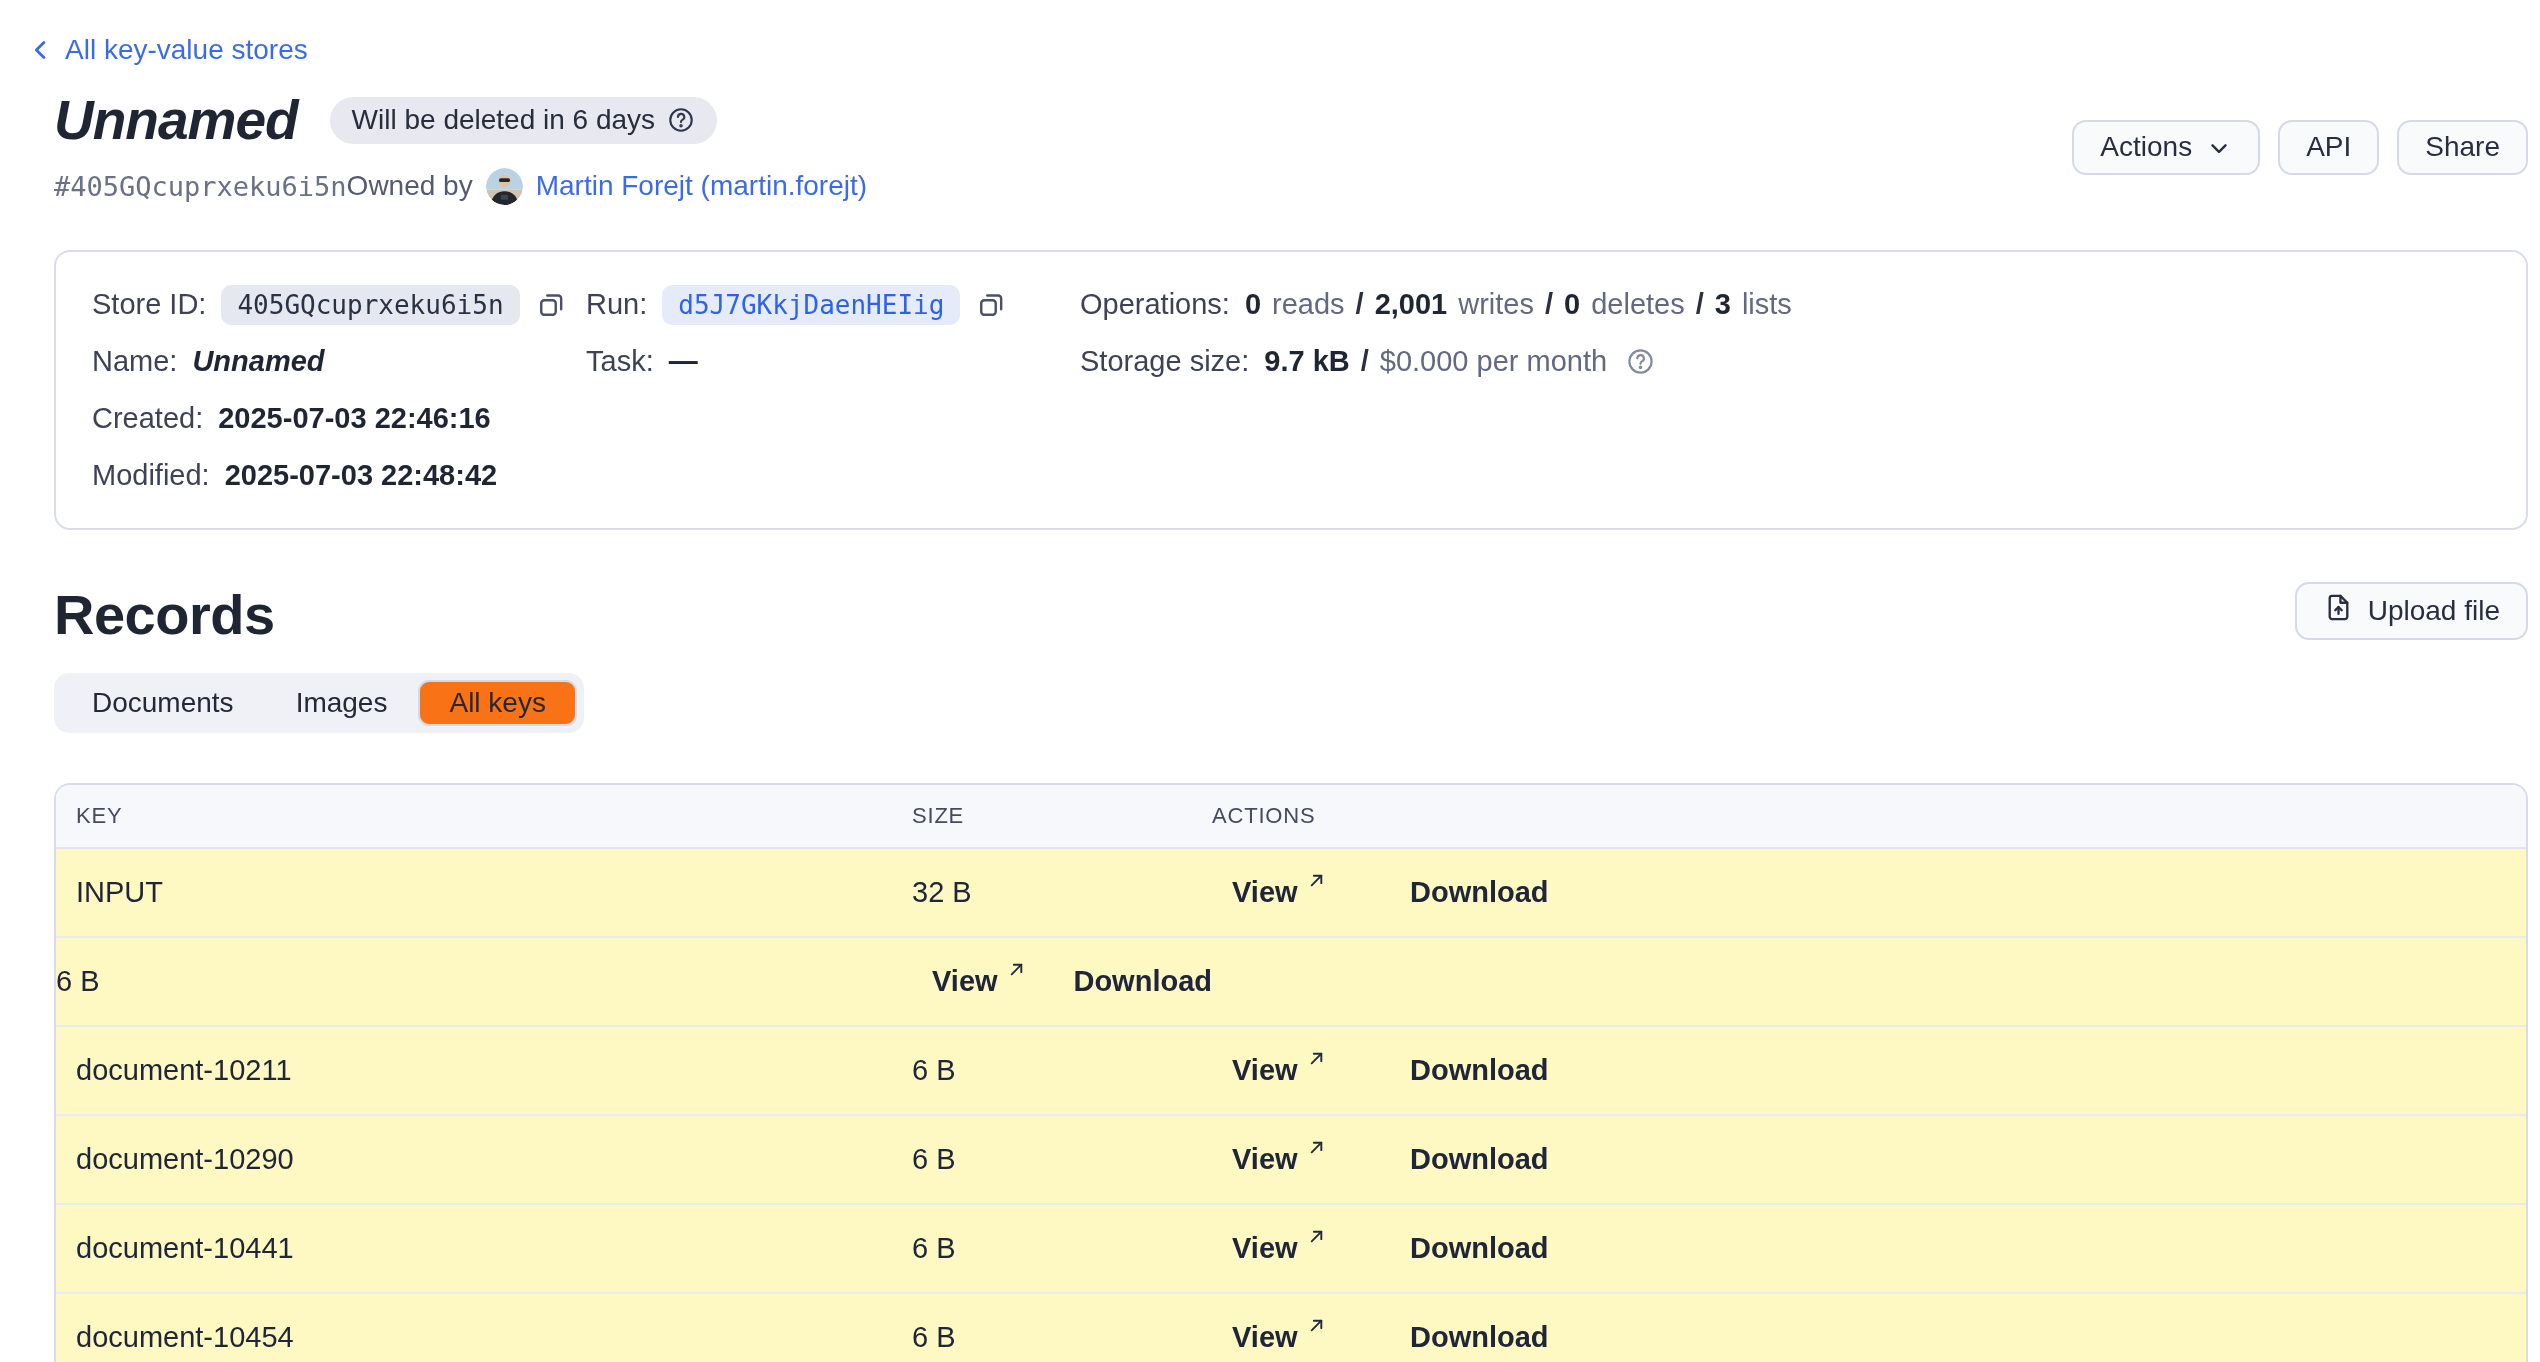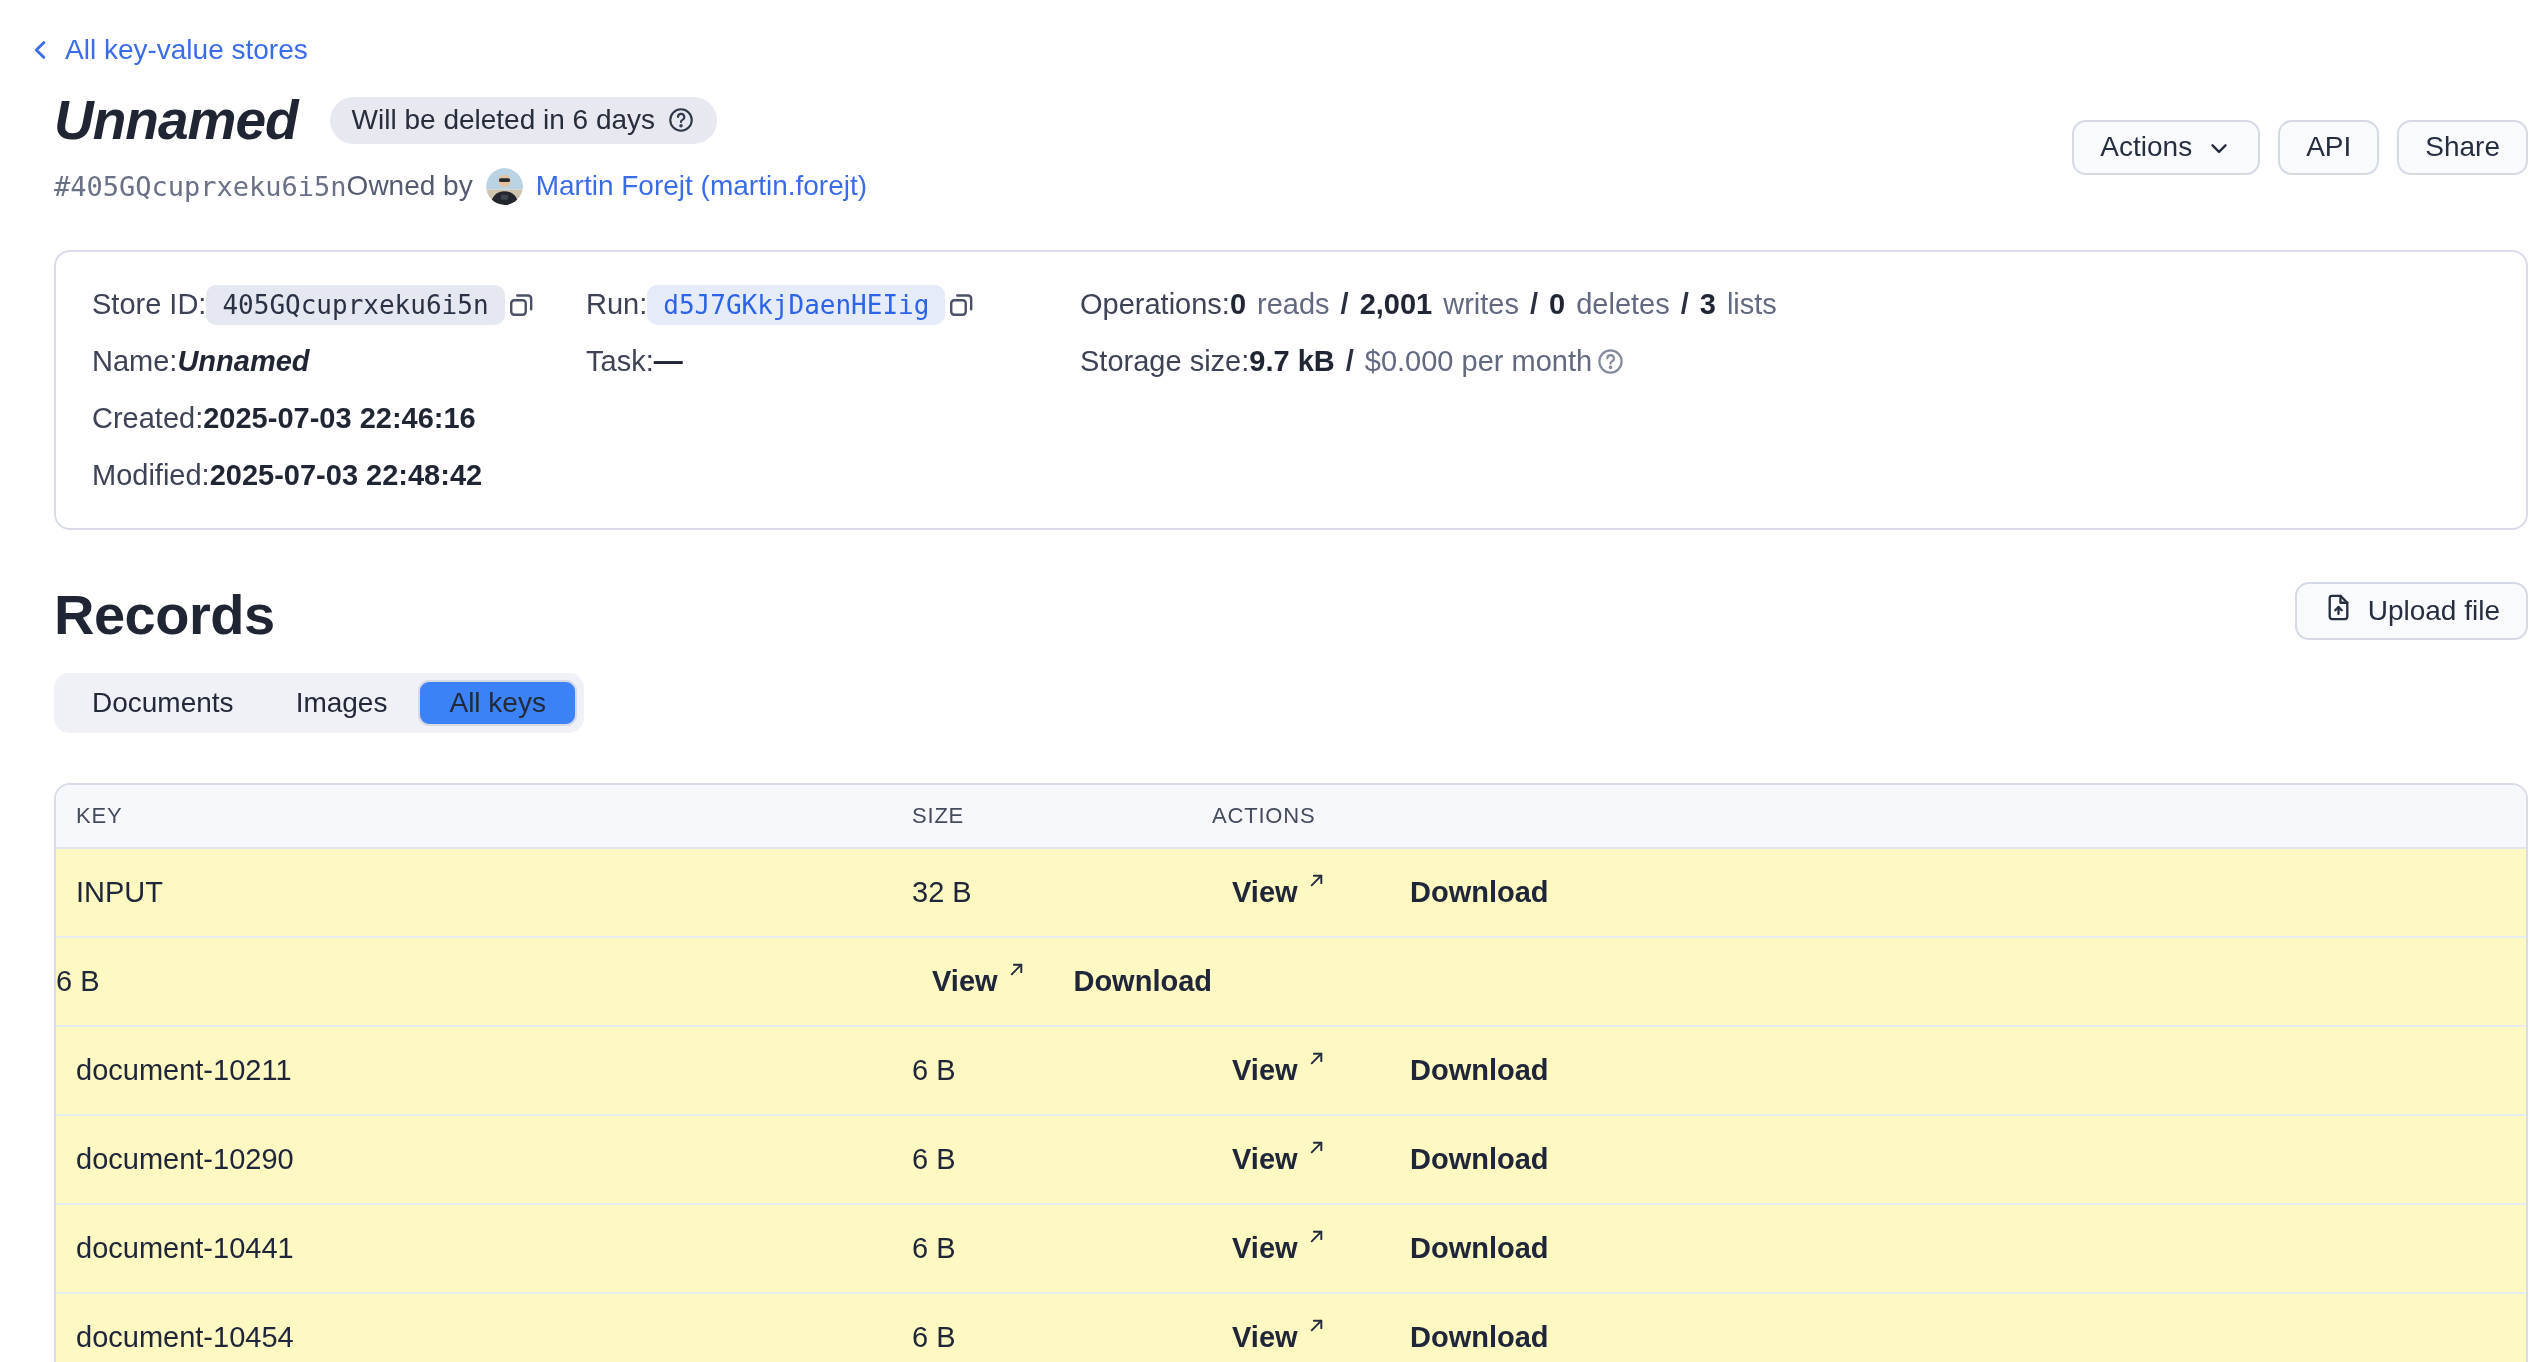--- a/index.html
+++ b/index.html
@@ -26,21 +26,21 @@
 
   .top-buttons { display:flex; gap:18px; }
   .btn { height:55px; border:2px solid #d6d9e6; border-radius:14px; background:#f9fafc;
     font-size:28px; font-weight:500; color:#272e40; display:flex; align-items:center;
     padding:0 26px; gap:14px; cursor:pointer; font-family:inherit; }
   .btn .chev { display:flex; margin-top:2px; }
 
   
   .card { margin:44px 12px 0 54px; border:2px solid #d9dce8; border-radius:16px;
     padding:24px 0 24px 36px; display:grid; grid-template-columns:494px 494px auto; }
-  .info-row { height:57px; display:flex; align-items:center; font-size:29px; }
+  .info-row { height:57px; display:flex; align-items:center; gap:15px; font-size:29px; }
   .lbl { color:#3d4355; }
   .val { font-weight:700; color:#1f2533; }
   .val-italic { font-weight:700; font-style:italic; color:#1f2533; }
   .chip { font-family:"DejaVu Sans Mono", monospace; font-size:26px; background:#e6e8f1;
     color:#2a3144; border-radius:10px; padding:5px 16px; }
   .chip.run { background:#e6ebfa; color:#2c63e8; }
   .copy-btn { display:flex; cursor:pointer; color:#4a5166; margin-left:2px; }
   .link { color:#2c63e8; font-weight:700; cursor:pointer; }
   .ops { display:flex; align-items:center; gap:11px; }
   .ops .num { font-weight:700; color:#1f2533; }
@@ -49,21 +49,21 @@
   .muted { color:#626980; }
   .help-gray { color:#838a9c; display:flex; margin-left:4px; cursor:pointer; }
 
   
   .records-head { margin:52px 12px 0 54px; display:flex; justify-content:space-between; align-items:flex-start; }
   .records-title { font-size:56px; font-weight:800; color:#1f2533; letter-spacing:-0.5px; }
   .tabs { margin-top:26px; background:#f0f1f7; border-radius:15px; padding:7px;
     display:inline-flex; align-items:stretch; height:60px; }
   .tab { padding:0 29px; display:flex; align-items:center; font-size:28px; color:#232938;
     border-radius:11px; cursor:pointer; border:2px solid transparent; }
-  .tab.selected { background:#3b82f6; border-color:#d6d9e6; }
+  .tab.selected { background:#f97316; border-color:#d6d9e6; }
   .upload-btn { height:58px; }
 
   
   .table { margin:50px 12px 0 54px; border:2px solid #d9dce8; border-bottom:none;
     border-radius:16px 16px 0 0; overflow:hidden; }
   .thead, .trow { display:grid; grid-template-columns:856px 300px 1fr; align-items:center; }
   .thead { height:64px; background:#f7f8fb; color:#454b5e; font-size:22px;
     letter-spacing:0.8px; font-weight:500; border-bottom:2px solid #e3e5ee; }
   .th-key, .td-key { padding-left:20px; }
   .trow { height:89px; font-size:29px; color:#20263a; border-bottom:2px solid #e9ebf3; background:#fef9c3; }

